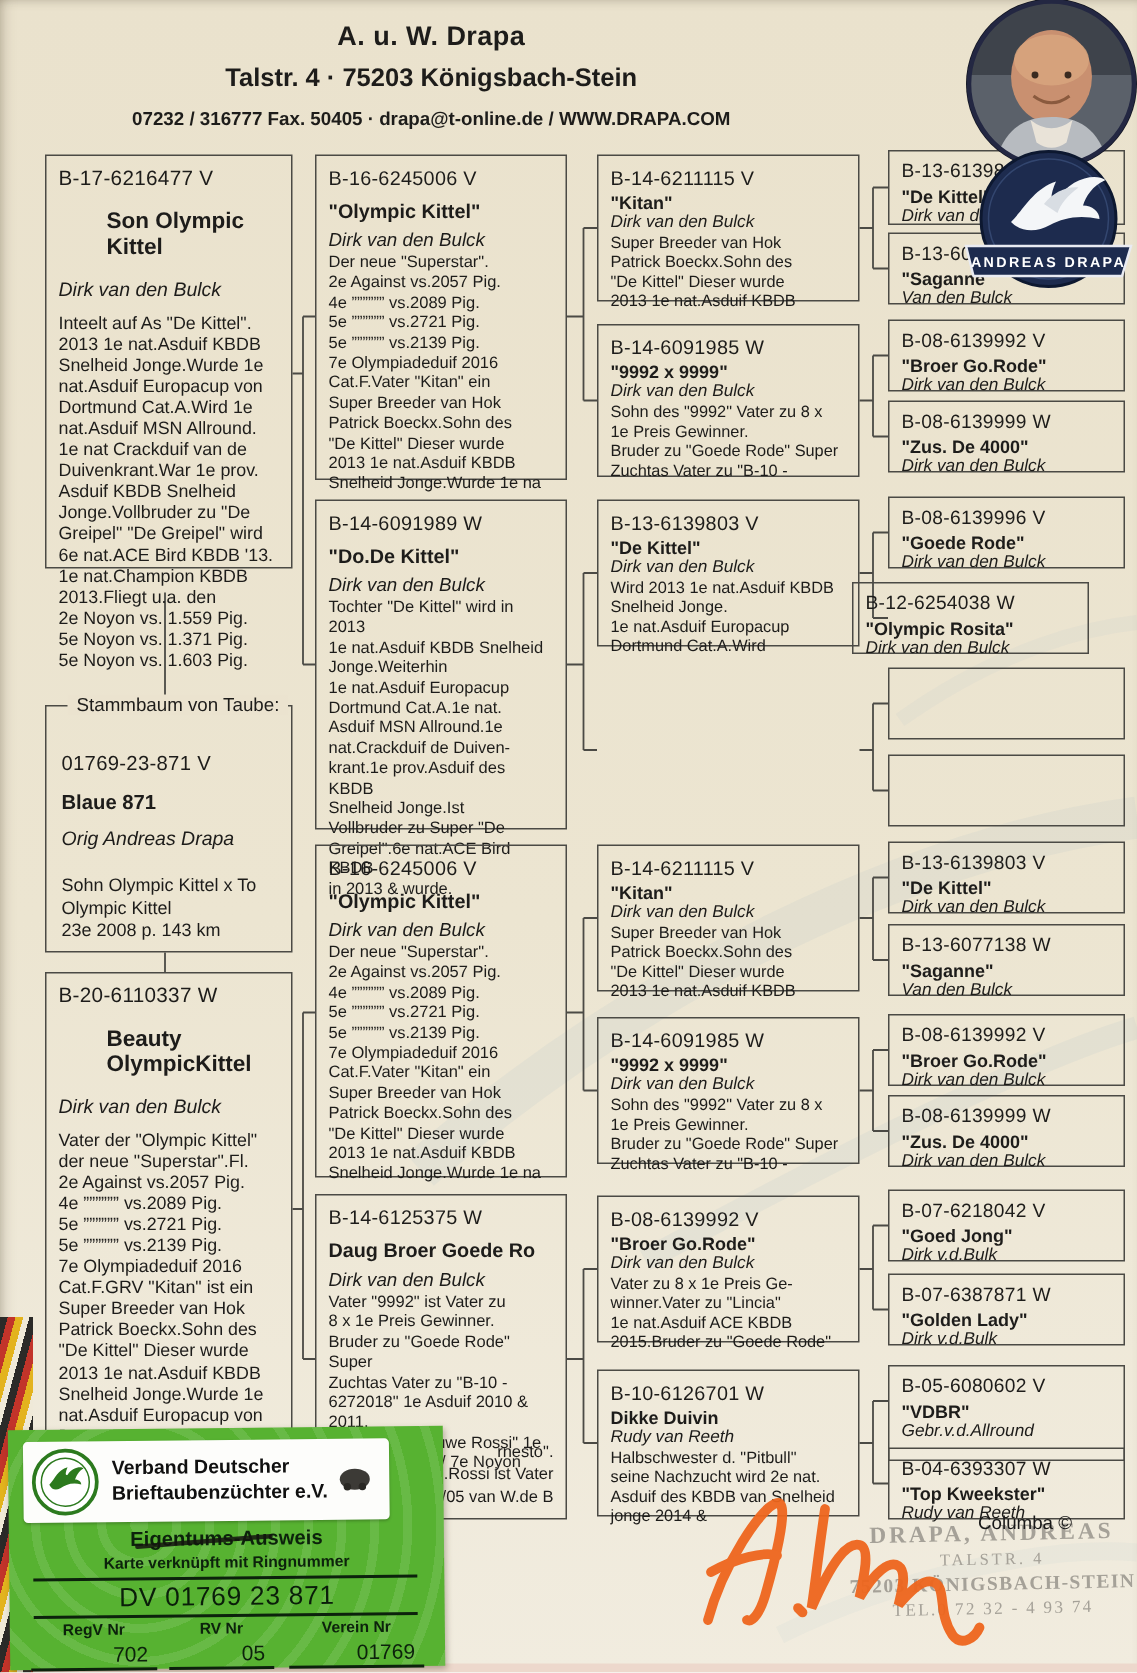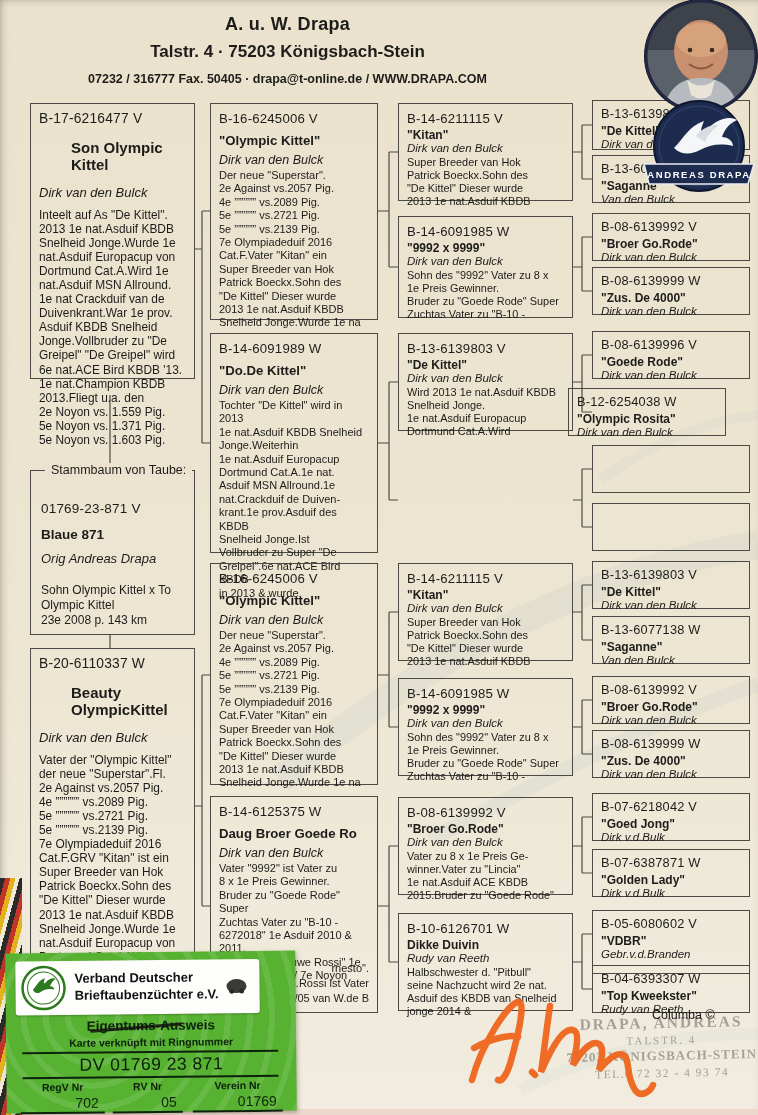--- a/index.html
+++ b/index.html
@@ -356,21 +356,21 @@
     <div class="breeder">Dirk v.d.Bulk</div>
   </div>
   <div class="pbox g4" style="left:592px;top:849px;width:158px;height:48px;">
     <div class="ring">B-07-6387871 W</div>
     <div class="pname">"Golden Lady"</div>
     <div class="breeder">Dirk v.d.Bulk</div>
   </div>
   <div class="pbox g4" style="left:592px;top:910px;width:158px;height:64px;">
     <div class="ring">B-05-6080602 V</div>
     <div class="pname">"VDBR"</div>
-    <div class="breeder">Gebr.v.d.Branden</div>
+    <div class="breeder">Gebr.v.d.Allround</div>
   </div>
   <div class="pbox g4" style="left:592px;top:965px;width:158px;height:48px;">
     <div class="ring">B-04-6393307 W</div>
     <div class="pname">"Top Kweekster"</div>
     <div class="breeder">Rudy van Reeth</div>
   </div>
 
   <svg class="photo" width="120" height="120" viewBox="0 0 120 120">
     <defs>
         <clipPath id="pc">

